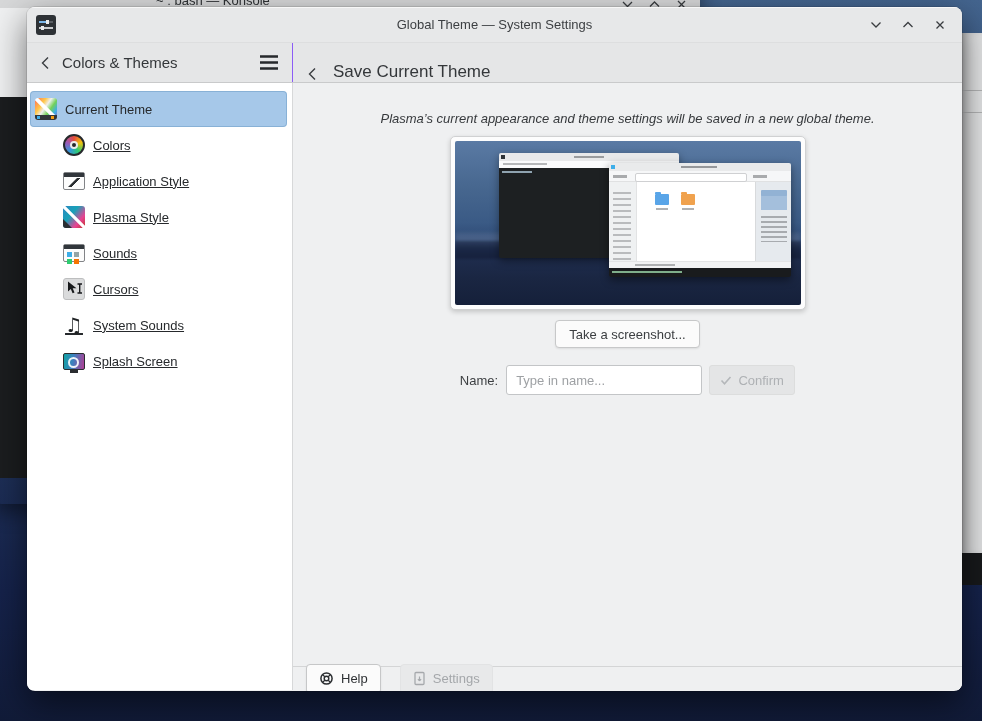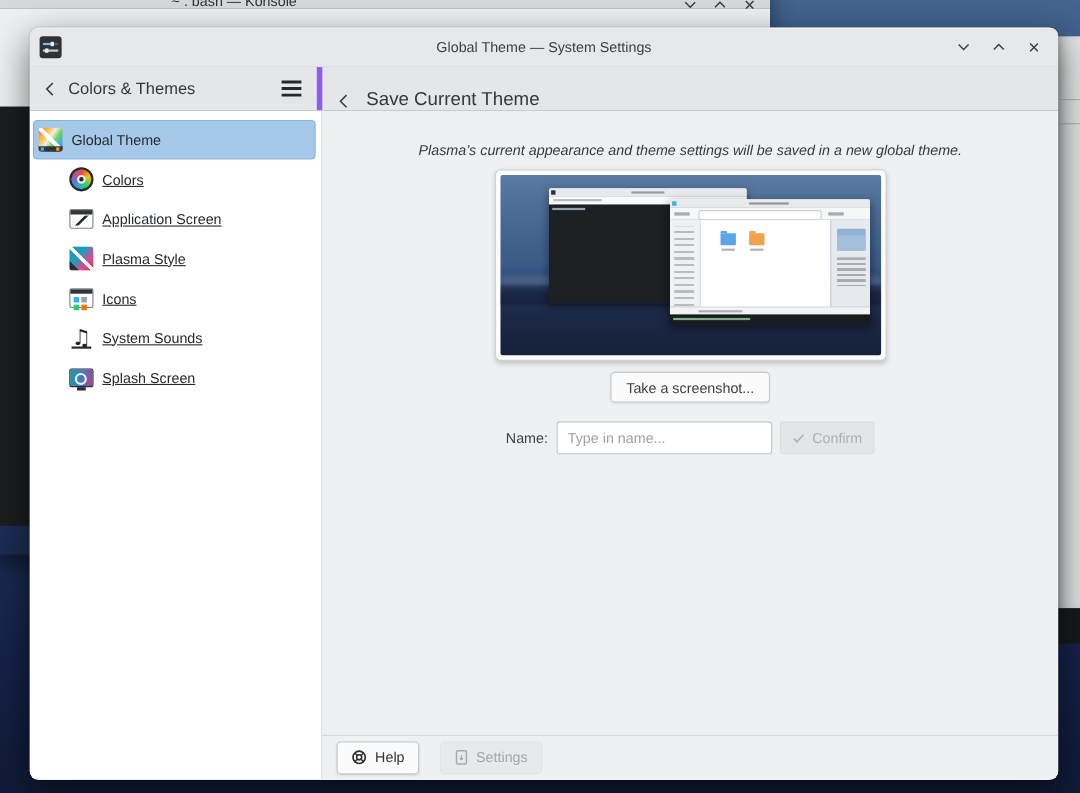--- a/index.html
+++ b/index.html
@@ -20,39 +20,39 @@
   .bgk-mid { height:89px; background:#eff0f1; }
   .bgk-term { height:381px; background:#1b1d1f; }
 
   
   .bg-right { position:absolute; left:960px; top:33px; width:22px; height:520px; z-index:1;
     background:#e2e3e4; box-shadow:inset 10px 0 12px -8px rgba(0,0,0,.40); }
   .bg-right .hline { position:absolute; left:0; right:0; height:1px; background:#b3b4b5; }
   .bg-right-dark { position:absolute; left:960px; top:553px; width:22px; height:32px; background:#17191b; z-index:1; }
 
   
-  .win { position:absolute; left:27px; top:25px; width:935px; height:684px; z-index:2;
+  .win { position:absolute; left:27px; top:7px; width:935px; height:684px; z-index:2;
     background:#eff0f1; border-radius:8px; overflow:hidden;
     box-shadow:0 12px 34px rgba(0,0,0,.55), 0 0 0 1px rgba(0,0,0,.10); }
 
   .titlebar { height:36px; background:#e7e8e9; border-bottom:1px solid #dddedf;
     display:flex; align-items:center; position:relative;
     box-shadow:inset 0 1px 0 rgba(255,255,255,.65); }
   .app-icon { position:absolute; left:9px; top:8px; width:20px; height:20px; background:#2e3236;
     border-radius:3px; }
   .app-icon::before { content:''; position:absolute; left:3px; top:6px; width:14px; height:2px;
     background:linear-gradient(to right,#7ab6e8 70%,#5a5e63 70%); box-shadow:0 6px 0 #caccce; }
   .app-icon::after { content:''; position:absolute; left:10px; top:5px; width:3px; height:4px; background:#e8eaec;
     box-shadow:-5px 6px 0 #e8eaec; }
   .win-title { flex:1; text-align:center; font-size:13px; color:#3c3f42; }
   .win-controls { position:absolute; right:14px; top:0; height:36px; display:flex; align-items:center; gap:16px; }
   .wc-btn { display:flex; align-items:center; justify-content:center; width:16px; height:16px; cursor:default; }
 
   .toolhead { height:40px; background:#e5e6e7; border-bottom:1px solid #c9cacb; display:flex; }
-  .th-left { width:266px; display:flex; align-items:center; border-right:5px solid #8b5cf6; position:relative; }
+  .th-left { width:266px; display:flex; align-items:center; border-right:1px solid #8b5cf6; position:relative; }
   .th-back { margin-left:11px; display:flex; align-items:center; }
   .th-left-title { margin-left:8px; font-size:15px; color:#34373a; }
   .th-burger { position:absolute; right:12px; top:10px; }
   .th-right { flex:1; display:flex; align-items:flex-end; }
   .th-right .th-back { margin-left:12px; }
   .th-right-title { margin-left:12px; font-size:17px; color:#34373a; }
 
   .body { display:flex; height:607px; }
 
   
@@ -158,21 +158,21 @@
     font-family:inherit; box-shadow:0 1px 2px rgba(0,0,0,.08); }
   .name-row { margin-top:17px; display:flex; justify-content:center; align-items:center; gap:8px; }
   .name-label { font-size:13px; color:#3c3f42;text-align:center; }
   .name-input { width:196px; height:30px; background:#ffffff; border:1px solid #c3c5c7; border-radius:3px;
     padding:0 9px; font-size:13px; color:#26292c; font-family:inherit; outline:none; }
   .name-input::placeholder { color:#9ea1a4; }
   .confirm-btn { width:86px; height:30px; margin-left:-1px; background:#e4e5e6; border:1px solid #dcdddd;
     border-radius:3px; font-size:13px; color:#aeb1b4; font-family:inherit;
     display:inline-flex; align-items:center; justify-content:center; gap:6px; }
 
-  .footer { position:absolute; left:0; right:0; bottom:0; height:40px; border-top:1px solid #d4d5d6;
+  .footer { position:absolute; left:0; right:0; bottom:0; height:24px; border-top:1px solid #d4d5d6;
     display:flex; align-items:center; padding-left:13px; gap:19px; background:#eff0f1; }
   .help-btn { height:30px; padding:0 12px; background:#fbfbfb; border:1px solid #c6c7c8; border-radius:4px;
     font-size:13px; color:#2f3235; font-family:inherit; display:inline-flex; align-items:center; gap:7px;
     box-shadow:0 1px 2px rgba(0,0,0,.08); }
   .defaults-btn { height:30px; padding:0 12px; background:#e8e9ea; border:1px solid #e2e3e4; border-radius:4px;
     font-size:13px; color:#a4a7aa; font-family:inherit; display:inline-flex; align-items:center; gap:7px; }
 </style>
 </head>
 <body>
 
@@ -251,37 +251,44 @@
         </span>
       <span class="th-right-title">Save Current Theme</span>
     </div>
   </div>
 
   <div class="body">
 
     <div class="sidebar">
       <div class="srow sel">
         <span class="si ic-global"></span>
-        <span>Global Theme</span>
+        <span>Current Theme</span>
       </div>
       <div class="srow sub">
         <span class="si ic-colors"></span>
         <span>Colors</span>
       </div>
       <div class="srow sub">
         <span class="si ic-winframe ic-appstyle"></span>
-        <span>Application Screen</span>
+        <span>Application Style</span>
       </div>
       <div class="srow sub">
         <span class="si ic-plasma"></span>
         <span>Plasma Style</span>
       </div>
       <div class="srow sub">
         <span class="si ic-winframe ic-icons"></span>
-        <span>Icons</span>
+        <span>Sounds</span>
+      </div>
+      <div class="srow sub">
+        <span class="si ic-cursors"><svg width="20" height="20" viewBox="0 0 20 20">
+              <path d="M4 2.5v10l2.8-2.6 1.8 4.4 1.9-.8-1.8-4.3h3.8z" fill="#17191b"></path>
+              <path d="M13.5 5h4.5M15.7 5v9M13.5 14h4.5" stroke="#17191b" stroke-width="1.4" fill="none"></path>
+            </svg></span>
+        <span>Cursors</span>
       </div>
       <div class="srow sub">
         <span class="si ic-sounds">♫</span>
         <span>System Sounds</span>
       </div>
       <div class="srow sub">
         <span class="si ic-splash"></span>
         <span>Splash Screen</span>
       </div>
     </div>

